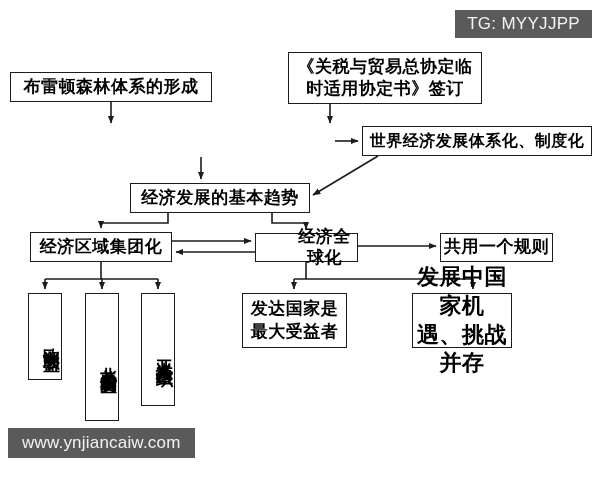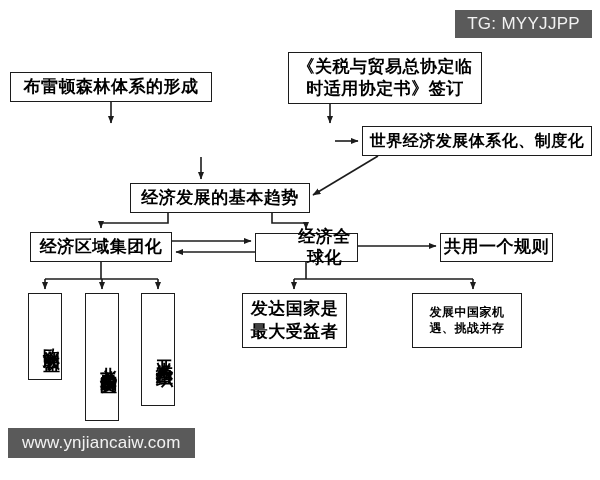--- a/index.html
+++ b/index.html
@@ -138,21 +138,21 @@
     <span class="txt">亚太经合组织</span>
   </div>
 
   <div class="node two-line" id="n-developed" style="left:242px;top:293px;width:105px;height:55px;font-size:17px;">
     <span class="txt">
       <span>发达国家是</span><br>
       <span>最大受益者</span>
     </span>
   </div>
 
-  <div class="node two-line" id="n-developing" style="left:412px;top:293px;width:110px;height:55px;font-size:12px;">
+  <div class="node two-line" id="n-developing" style="left:412px;top:293px;width:100px;height:55px;font-size:22px;">
     <span class="txt">
       <span>发展中国家机</span><br>
       <span>遇、挑战并存</span>
     </span>
   </div>
 
   <div class="badge" id="tg-badge">
     <span>TG: MYYJJPP</span>
   </div>
 

